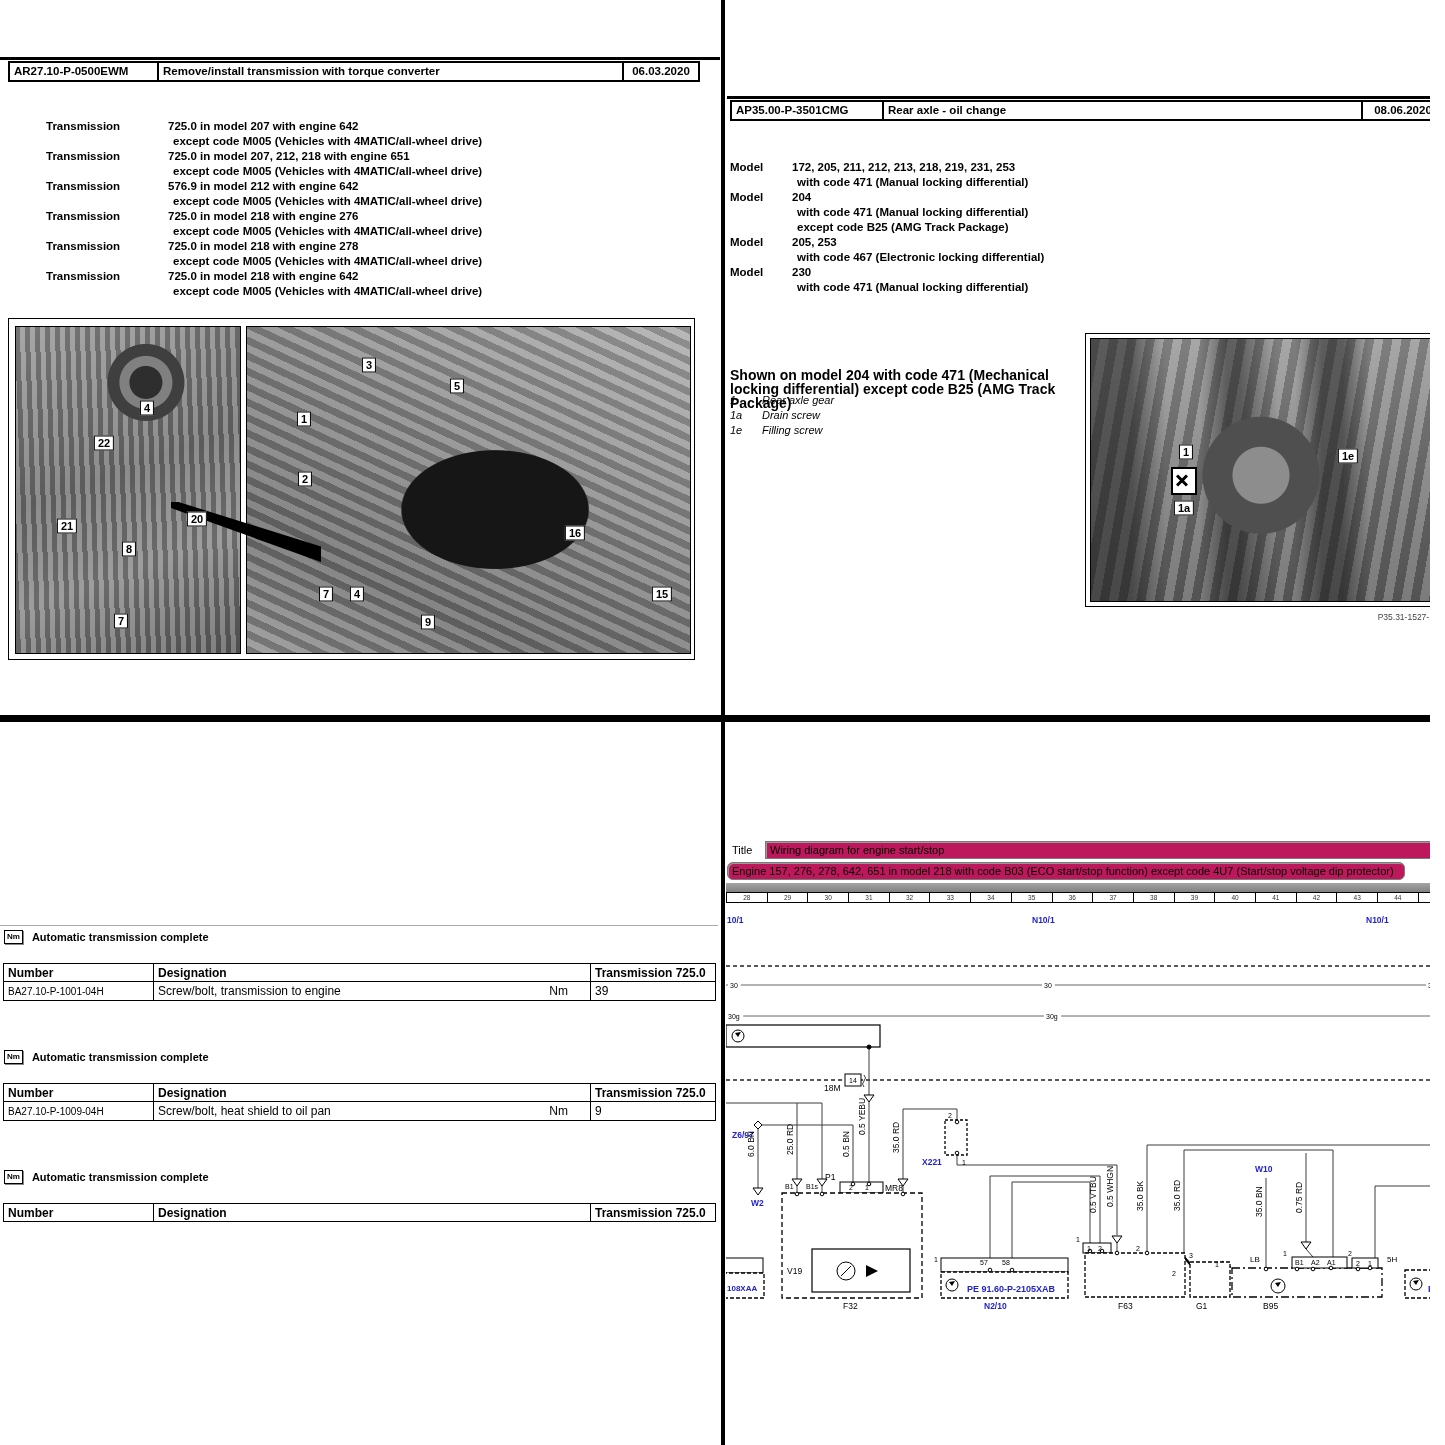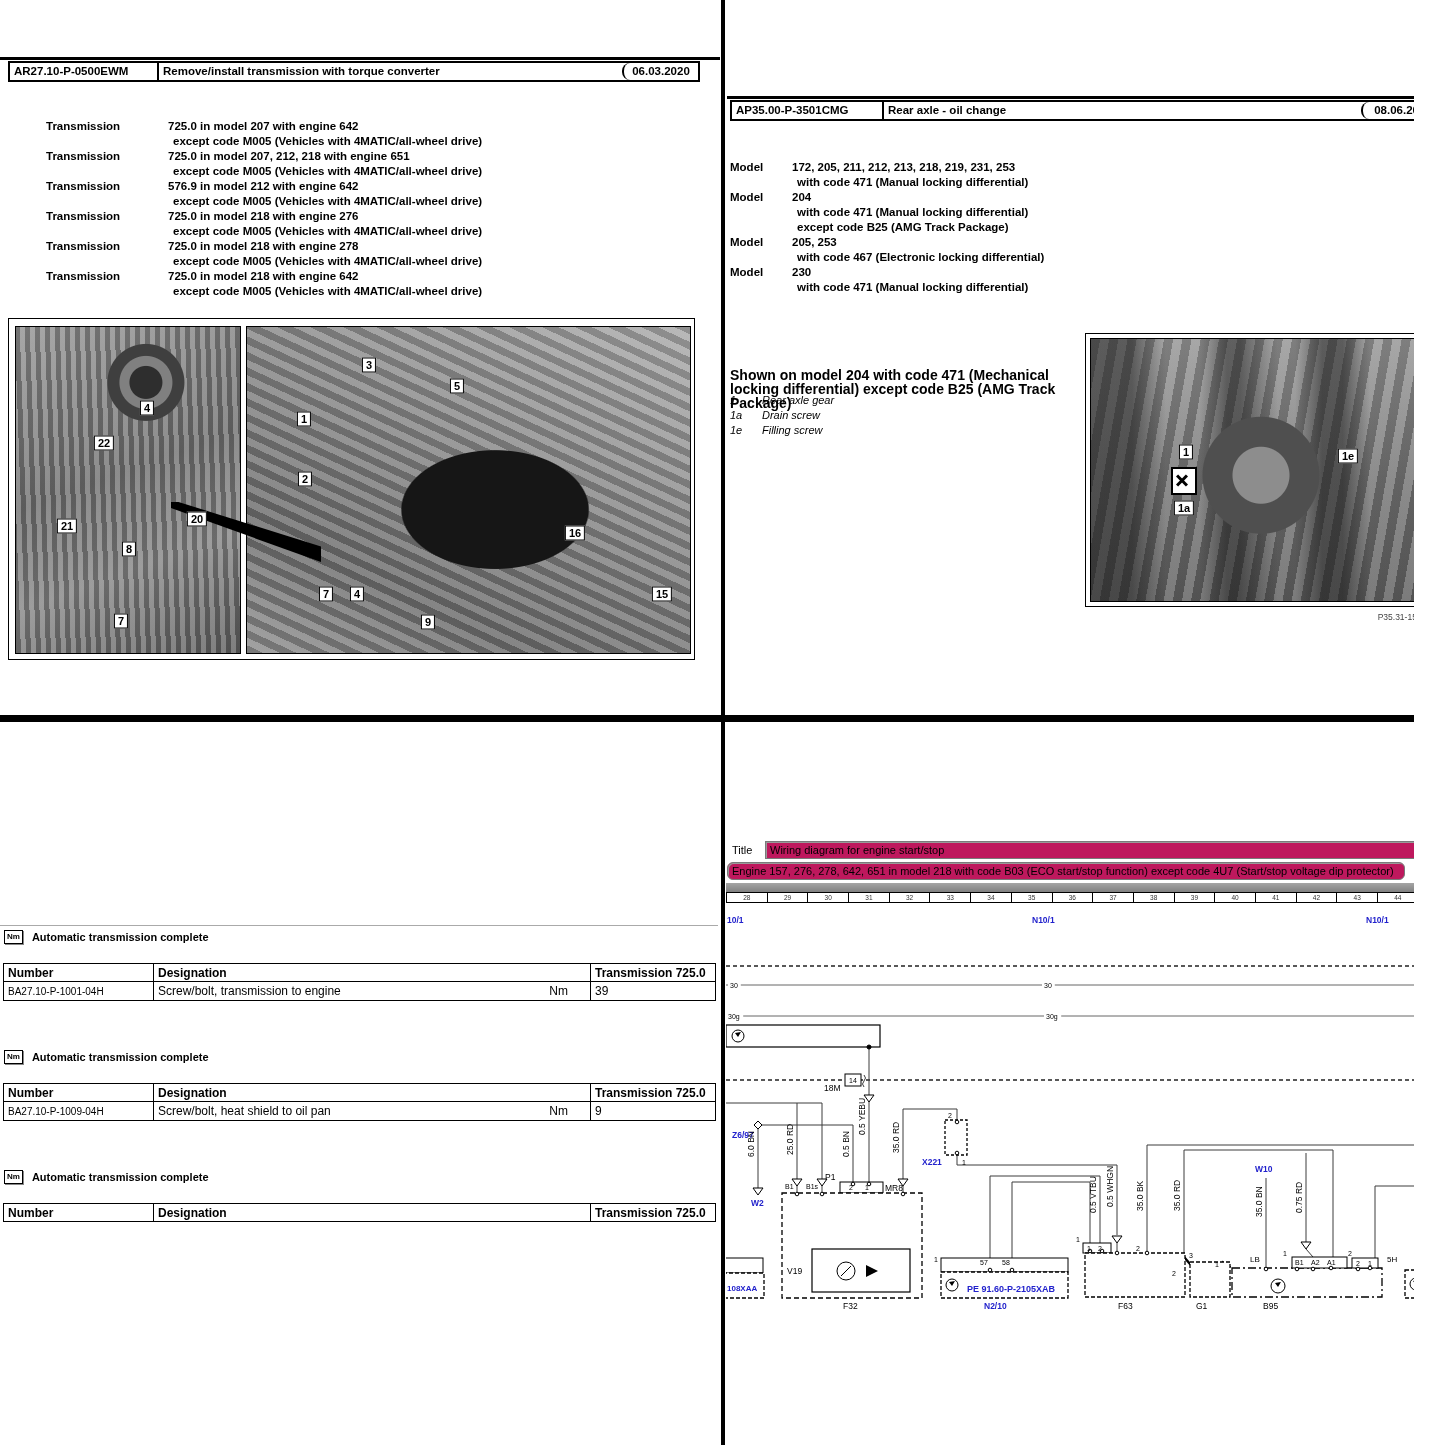--- a/index.html
+++ b/index.html
@@ -1,27 +1,27 @@
 <!DOCTYPE html>
 <html><head>
 <meta charset="utf-8">
 <style>
   html,body{margin:0;padding:0;background:#fff;}
   .stage{position:relative;width:1414px;height:1445px;background:#fff;overflow:hidden;
-         font-family:"Liberation Sans",sans-serif;color:#000;}
+         font-family:"Liberation Sans",sans-serif;color:#000;padding-left:16px;}
   .abs{position:absolute;}
   .divider-v{position:absolute;left:721px;top:0;width:4px;height:1445px;background:#000;}
   .divider-h{position:absolute;left:0;top:715px;width:1445px;height:7px;background:#000;}
   .toprule{position:absolute;height:3px;background:#000;}
   
   .hdrtbl{position:absolute;display:grid;border:2px solid #000;background:#fff;
           font-weight:bold;font-size:11.5px;line-height:15px;}
   .hdrtbl>div{padding:1px 4px;border-left:2px solid #000;white-space:nowrap;overflow:hidden;}
   .hdrtbl>div:first-child{border-left:none;}
-  .hdr-date{text-align:center;border-radius:8px;}
+  .hdr-date{text-align:center;}
   
   .doclist{position:absolute;font-weight:bold;font-size:11.5px;line-height:15px;}
   .t-row{display:flex;}
   .t-lab{flex:0 0 122px;margin-left:38px;}
   .m-lab{flex:0 0 62px;}
   .t-note,.m-note{padding-left:5px;}
   .shown-note{position:absolute;font-weight:bold;font-size:14px;line-height:14px;margin-top:16px;}
   .legend{position:absolute;font-size:11px;line-height:15px;font-style:italic;}
   .lg-row{display:flex;}
   .lg-key{flex:0 0 32px;}

